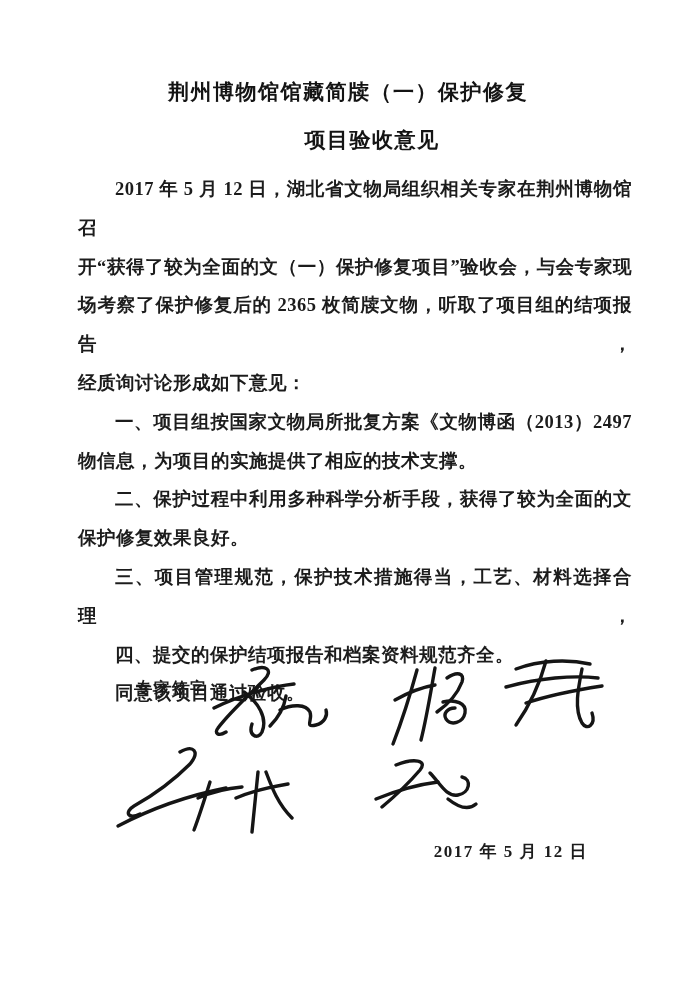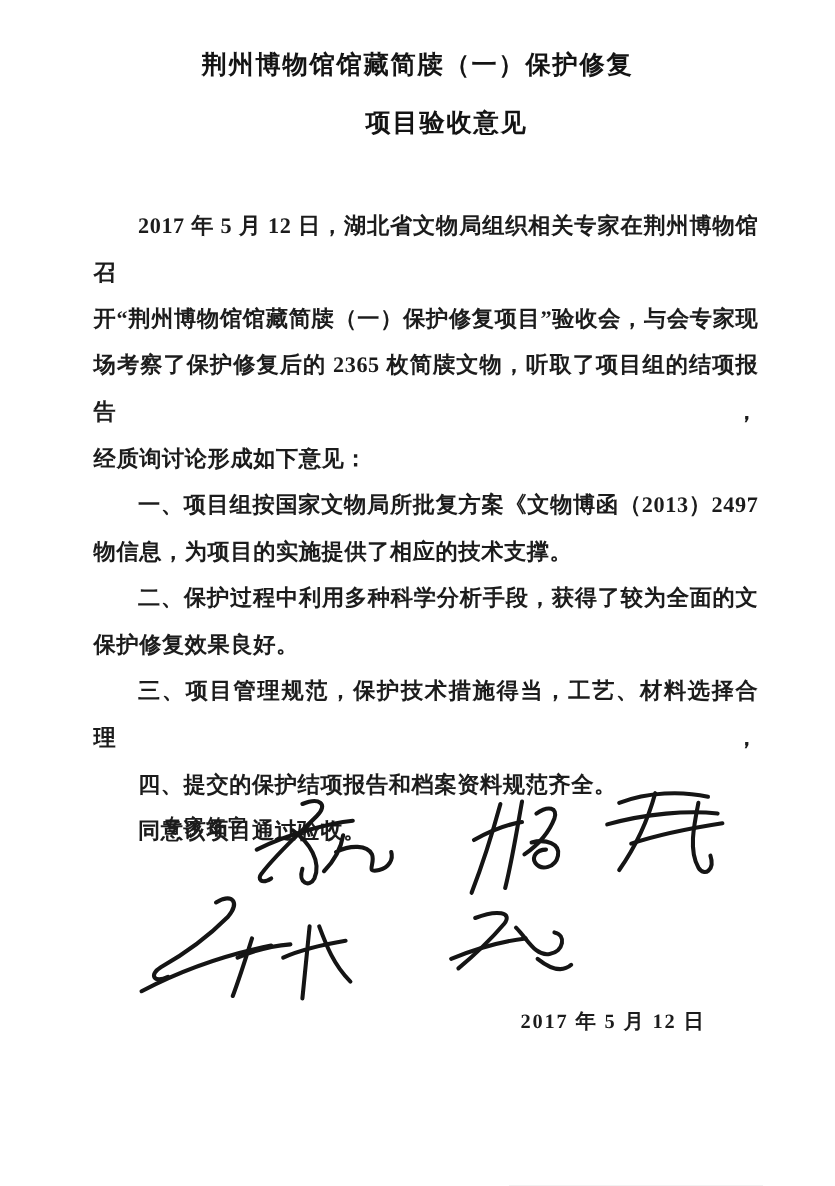--- a/index.html
+++ b/index.html
@@ -14,21 +14,21 @@
   }
   .title{
     text-align:center;
     font-family:"Liberation Sans", sans-serif;
     font-weight:900;
     font-size:21px;
     letter-spacing:1.5px;
     margin:0;
     color:#141414;
   }
-  .title-1{padding-top:40px;}
+  .title-1{padding-top:78px;}
   .title-2{padding-top:20px;padding-left:48px;}
   .doc-body{
     position:absolute;
     top:170px;left:66px;width:566px;
     font-size:18.5px;
     font-weight:700;
     line-height:38.8px;
     letter-spacing:0.5px;
   }
   .line{white-space:nowrap;margin-left:12px;}
@@ -65,21 +65,21 @@
 </head>
 <body>
 
 <div class="page">
 
   <h1 class="title title-1">荆州博物馆馆藏简牍（一）保护修复</h1>
   <h1 class="title title-2">项目验收意见</h1>
 
   <div class="doc-body">
     <div class="line indent full">2017 年 5 月 12 日，湖北省文物局组织相关专家在荆州博物馆召</div>
-    <div class="line full">开“荆州博物馆馆藏简牍（一）保护修复项目”验收会，与会专家现</div>
+    <div class="line full">开“获得了较为全面的文（一）保护修复项目”验收会，与会专家现</div>
     <div class="line full">场考察了保护修复后的 2365 枚简牍文物，听取了项目组的结项报告，</div>
     <div class="line">经质询讨论形成如下意见：</div>
     <div class="line indent full">一、项目组按国家文物局所批复方案《文物博函（2013）2497</div>
     <div class="line">物信息，为项目的实施提供了相应的技术支撑。</div>
     <div class="line indent full">二、保护过程中利用多种科学分析手段，获得了较为全面的文</div>
     <div class="line">保护修复效果良好。</div>
     <div class="line indent full">三、项目管理规范，保护技术措施得当，工艺、材料选择合理，</div>
     <div class="line indent">四、提交的保护结项报告和档案资料规范齐全。</div>
     <div class="line indent">同意该项目通过验收。</div>
   </div>

